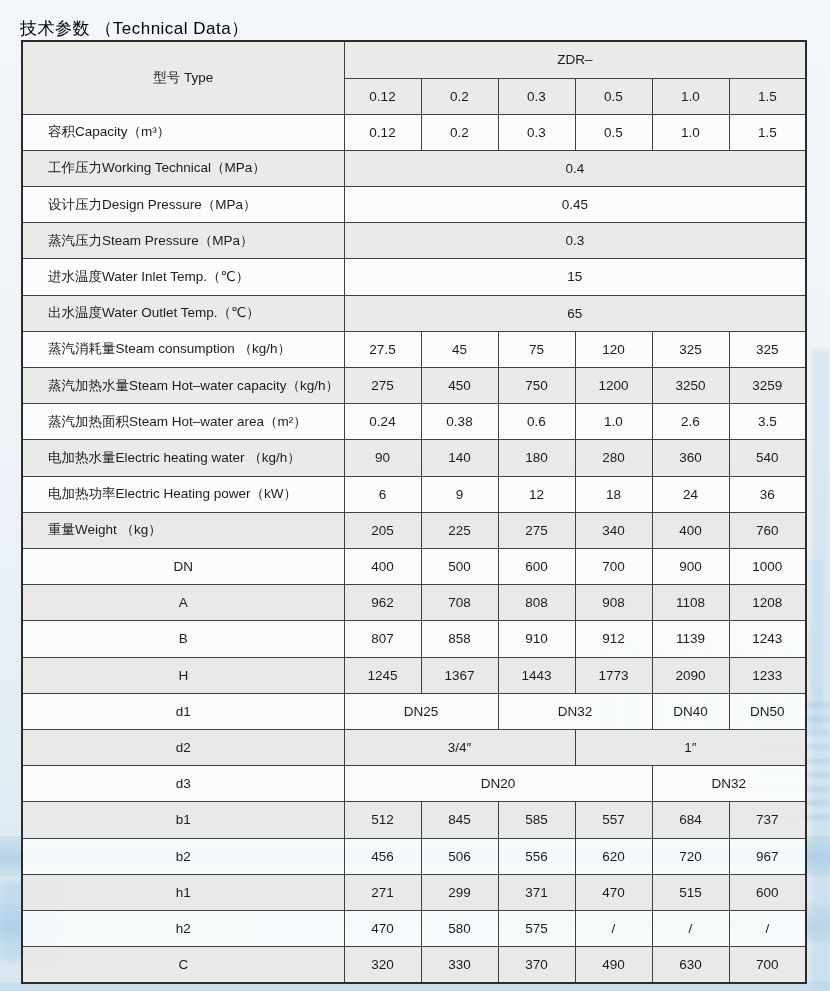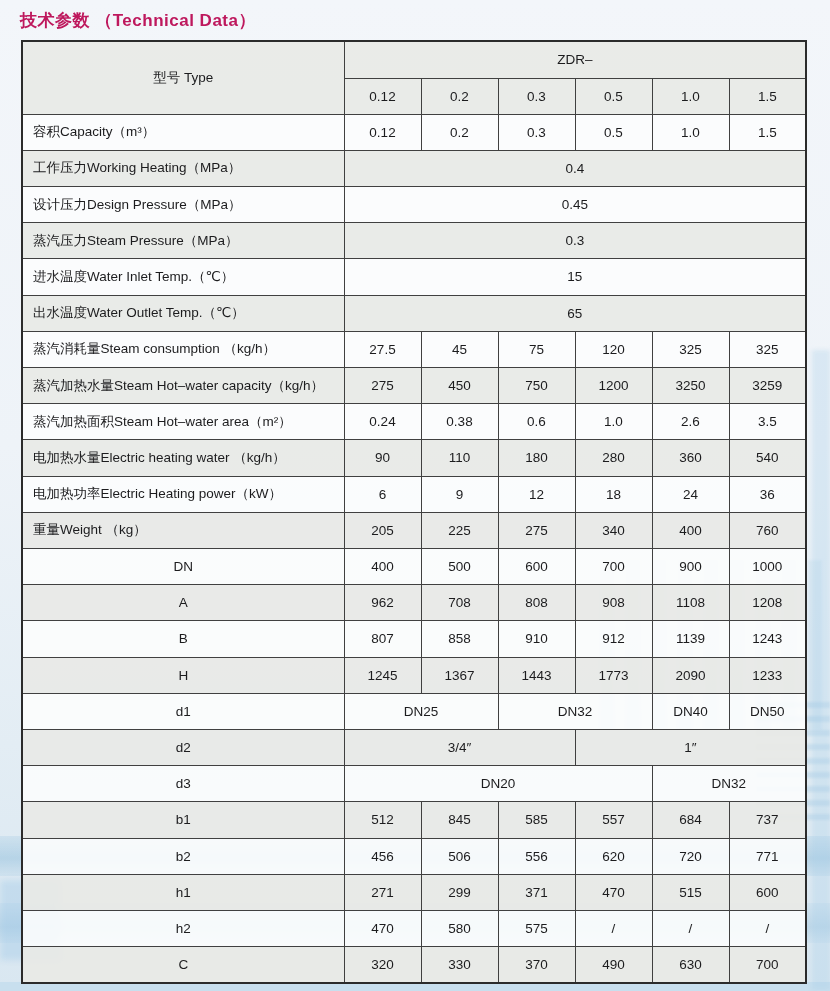--- a/index.html
+++ b/index.html
@@ -24,43 +24,43 @@
           background: linear-gradient(180deg, rgba(130,185,220,.18), rgba(90,160,205,.30) 55%, rgba(130,185,220,.15));
           filter: blur(.5px); }
   .wm-d { top: 903px; left: 0; width: 830px; height: 40px;
           background: linear-gradient(180deg, rgba(140,190,225,.12), rgba(110,170,210,.26) 60%, rgba(140,190,225,.10)); }
   .wm-e { top: 880px; left: 0; width: 60px; height: 80px;
           background: rgba(150,195,228,.35); filter: blur(3px); }
   .wm-f { top: 982px; left: 0; width: 830px; height: 9px; background: #c8dfee; }
   .wm-g { top: 350px; left: 812px; width: 18px; height: 640px; background: rgba(165,205,232,.30); filter: blur(2px); }
 
   .page-title {
-    position: absolute; top: 9px; left: 20px; z-index: 2;
-    font-size: 17px; font-weight: bold; color: #be185d;
+    position: absolute; top: 17px; left: 20px; z-index: 2;
+    font-size: 17px; font-weight: normal; color: #000000;
     letter-spacing: .5px;
   }
 
   table.tech {
     position: absolute; top: 40px; left: 21px; z-index: 1;
     width: 785px; height: 944px;
     border-collapse: collapse; table-layout: fixed;
     font-size: 13.5px;
     border: 2.5px solid #2b2b2b;
   }
   table.tech th, table.tech td {
     border: 1.5px solid #404040;
     text-align: center; vertical-align: middle;
     font-weight: normal;
     padding: 2px 4px;
     background: rgba(252,253,253,.90);
     overflow: hidden; white-space: nowrap;
   }
   table.tech .shade th, table.tech .shade td { background: rgba(232,233,230,.93); }
   table.tech .hdr th { background: rgba(232,233,230,.93); margin-left: 23px; }
-  table.tech td.lbl-left { text-align: left; padding-left: 10px; }
+  table.tech td.lbl-left { text-align: left; padding-left: 25px; }
   tr.hr1 { height: 37px; }
   tr.hr2 { height: 36px; }
   tr.r   { height: 36.2px; }
 </style>
 </head>
 <body>
 
 <div class="watermark">
   <div class="wm wm-a"></div>
   <div class="wm wm-b"></div>
@@ -99,21 +99,21 @@
       <tr class="r">
         <td class="lbl-left">容积Capacity（m³）</td>
         <td>0.12</td>
         <td>0.2</td>
         <td>0.3</td>
         <td>0.5</td>
         <td>1.0</td>
         <td>1.5</td>
       </tr>
       <tr class="r shade">
-        <td class="lbl-left">工作压力Working Heating（MPa）</td>
+        <td class="lbl-left">工作压力Working Technical（MPa）</td>
         <td colspan="6">0.4</td>
       </tr>
       <tr class="r">
         <td class="lbl-left">设计压力Design Pressure（MPa）</td>
         <td colspan="6">0.45</td>
       </tr>
       <tr class="r shade">
         <td class="lbl-left">蒸汽压力Steam Pressure（MPa）</td>
         <td colspan="6">0.3</td>
       </tr>
@@ -148,21 +148,21 @@
         <td>0.24</td>
         <td>0.38</td>
         <td>0.6</td>
         <td>1.0</td>
         <td>2.6</td>
         <td>3.5</td>
       </tr>
       <tr class="r shade">
         <td class="lbl-left">电加热水量Electric heating water （kg/h）</td>
         <td>90</td>
-        <td>110</td>
+        <td>140</td>
         <td>180</td>
         <td>280</td>
         <td>360</td>
         <td>540</td>
       </tr>
       <tr class="r">
         <td class="lbl-left">电加热功率Electric Heating power（kW）</td>
         <td>6</td>
         <td>9</td>
         <td>12</td>
@@ -241,21 +241,21 @@
         <td>684</td>
         <td>737</td>
       </tr>
       <tr class="r">
         <td>b2</td>
         <td>456</td>
         <td>506</td>
         <td>556</td>
         <td>620</td>
         <td>720</td>
-        <td>771</td>
+        <td>967</td>
       </tr>
       <tr class="r shade">
         <td>h1</td>
         <td>271</td>
         <td>299</td>
         <td>371</td>
         <td>470</td>
         <td>515</td>
         <td>600</td>
       </tr>

